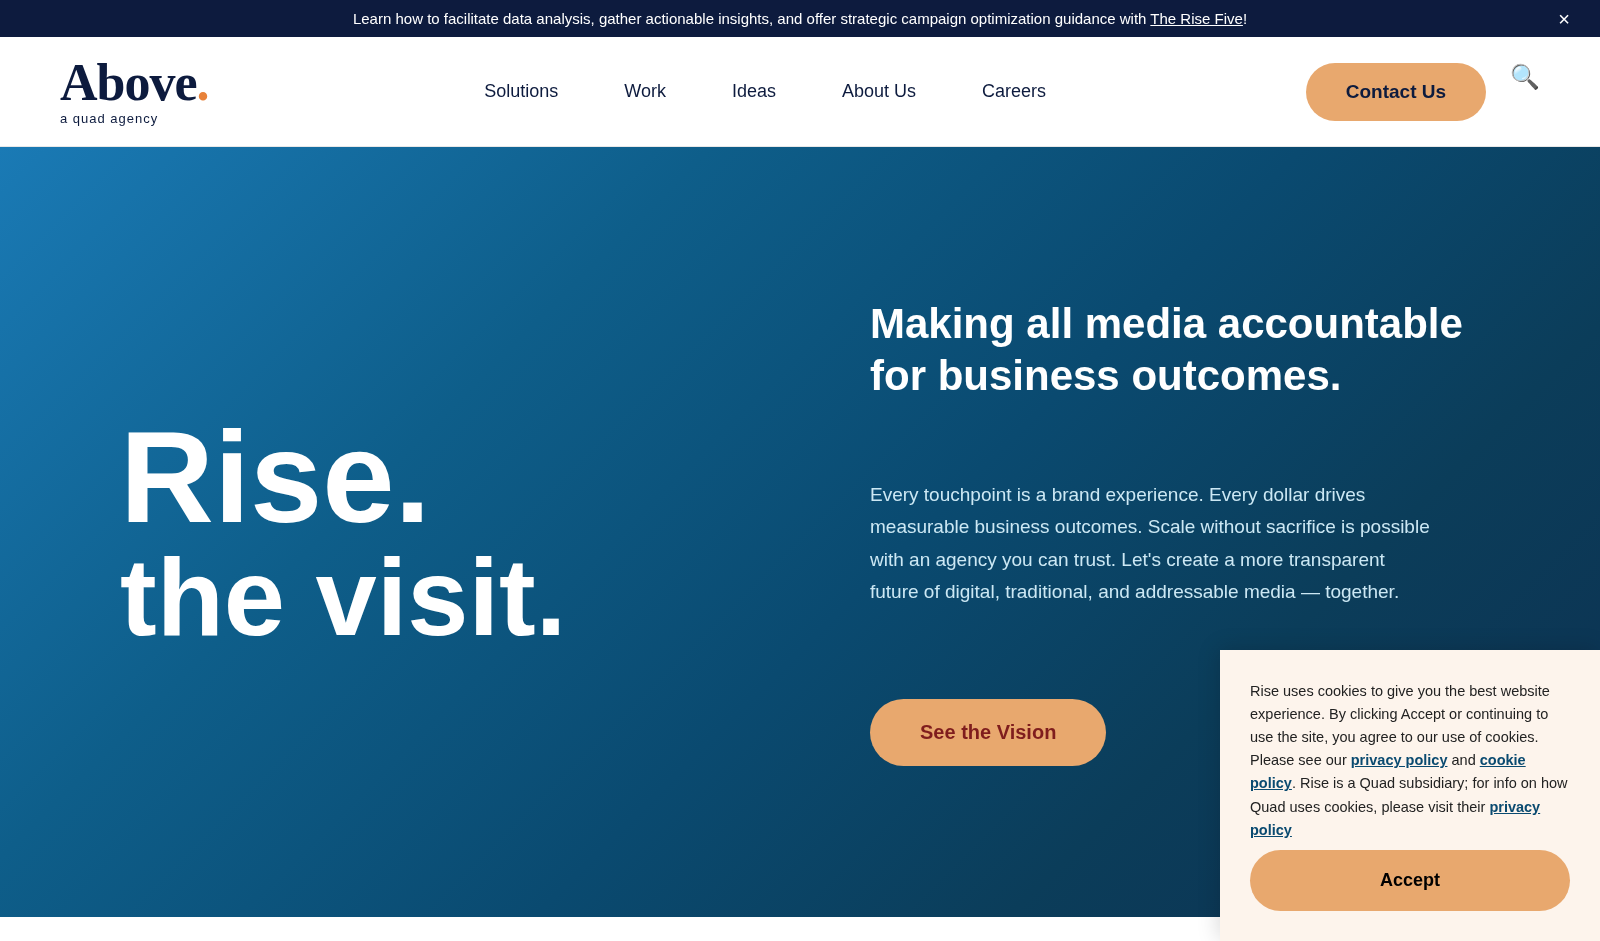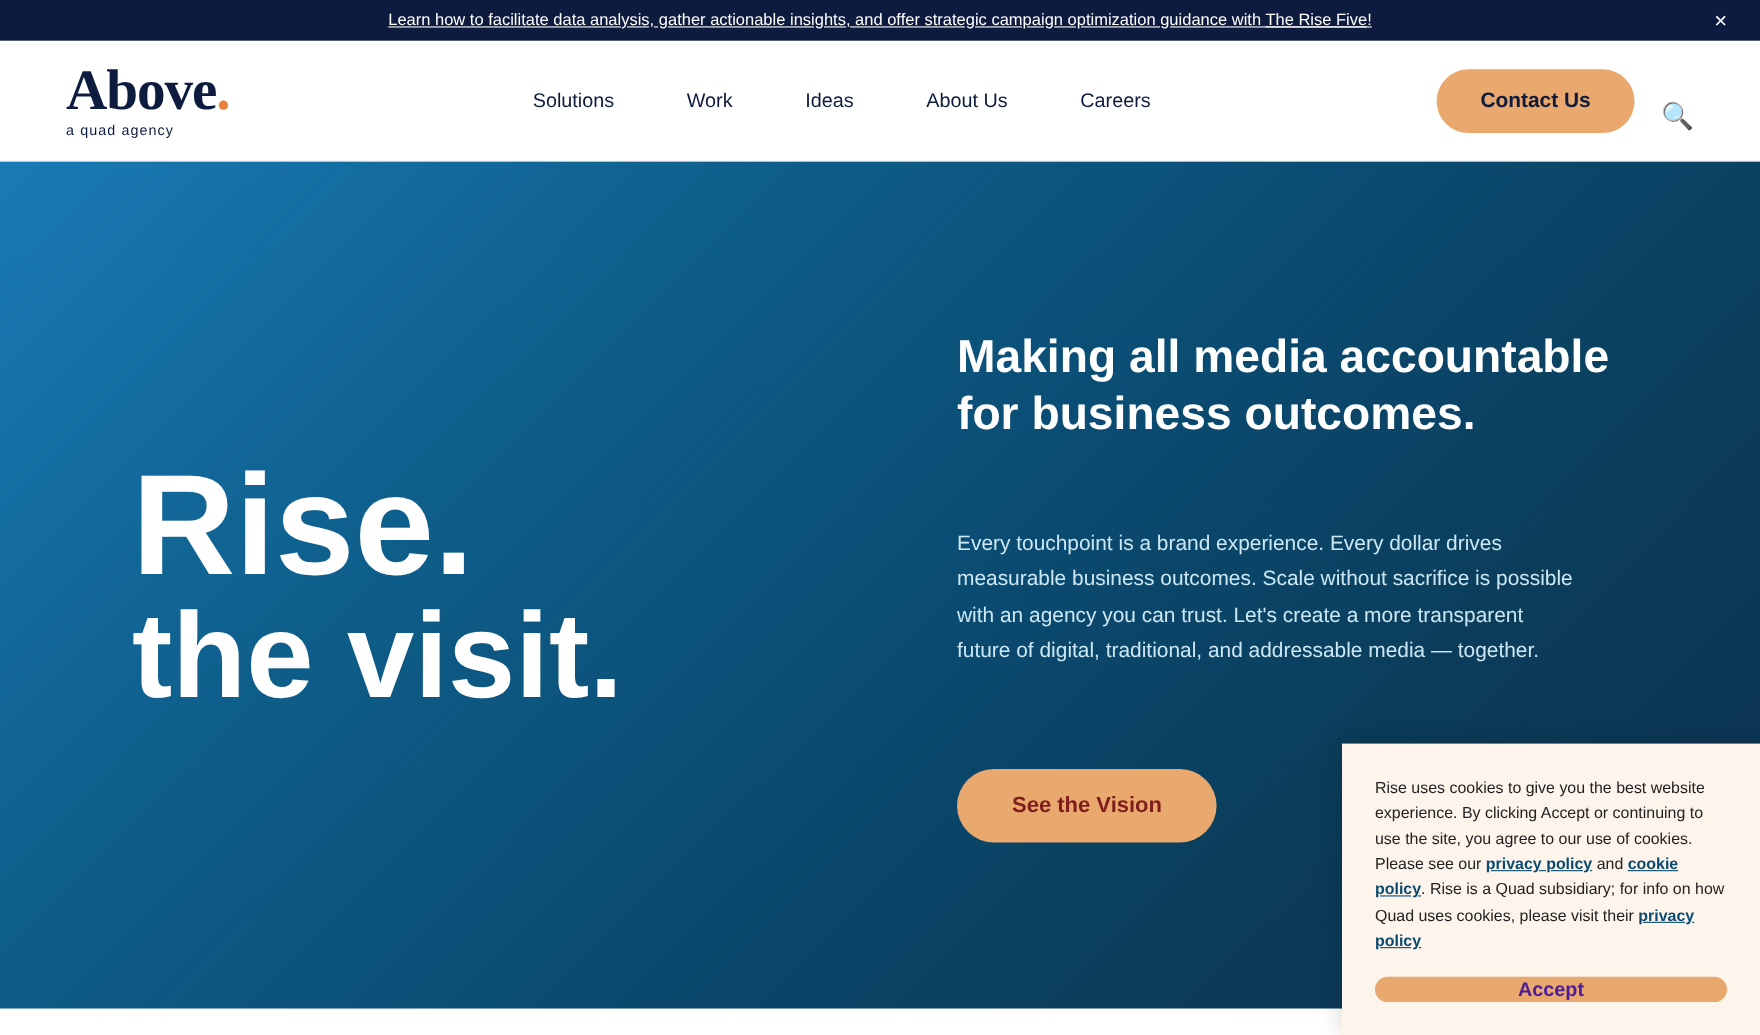--- a/index.html
+++ b/index.html
@@ -10,21 +10,20 @@
       background-color: #0d1b3e;
       color: #ffffff;
       text-align: center;
       padding: 10px 40px;
       font-size: 15px;
       display: flex;
       align-items: center;
       justify-content: center;
       gap: 8px;
       position: relative;
-      text-decoration: underline;
     }
     .announcement-bar a {
       color: #ffffff;
       text-decoration: underline;
     }
     .announcement-close {
       position: absolute;
       right: 30px;
       top: 50%;
       transform: translateY(-50%);
@@ -80,21 +79,21 @@
       text-decoration: none;
       color: #0d1b3e;
       font-size: 18px;
       font-weight: 500;
       cursor: pointer;
       margin-left: 16px;
     }
 
     .header-right {
       display: flex;
-      align-items: flex-end;
+      align-items: flex-start;
       gap: 24px;
     }
     .contact-btn {
       background-color: #e8a86e;
       color: #0d1b3e;
       border: none;
       border-radius: 40px;
       padding: 18px 40px;
       font-size: 19px;
       font-weight: 700;
@@ -183,34 +182,34 @@
       width: 380px;
       background: #fdf4ec;
       padding: 30px 30px 30px 30px;
       box-shadow: -2px -2px 20px rgba(0,0,0,0.15);
       z-index: 1000;
     }
     .cookie-text {
       font-size: 14.5px;
       color: #222;
       line-height: 1.6;
-      margin-bottom: 20px;
+      margin-bottom: 8px;
     }
     .cookie-text a {
       color: #0a4a70;
       text-decoration: underline;
       font-weight: 700;
       cursor: pointer;
     }
     .accept-btn {
       background-color: #e8a86e;
-      color: #4c1d95;
+      color: #000000;
       border: none;
       border-radius: 40px;
-      padding: 1px 50px;
+      padding: 20px 50px;
       font-size: 18px;
       font-weight: 700;
       cursor: pointer;
       display: block;
       width: 100%;
     }
   </style>
 </head>
 <body>
 

